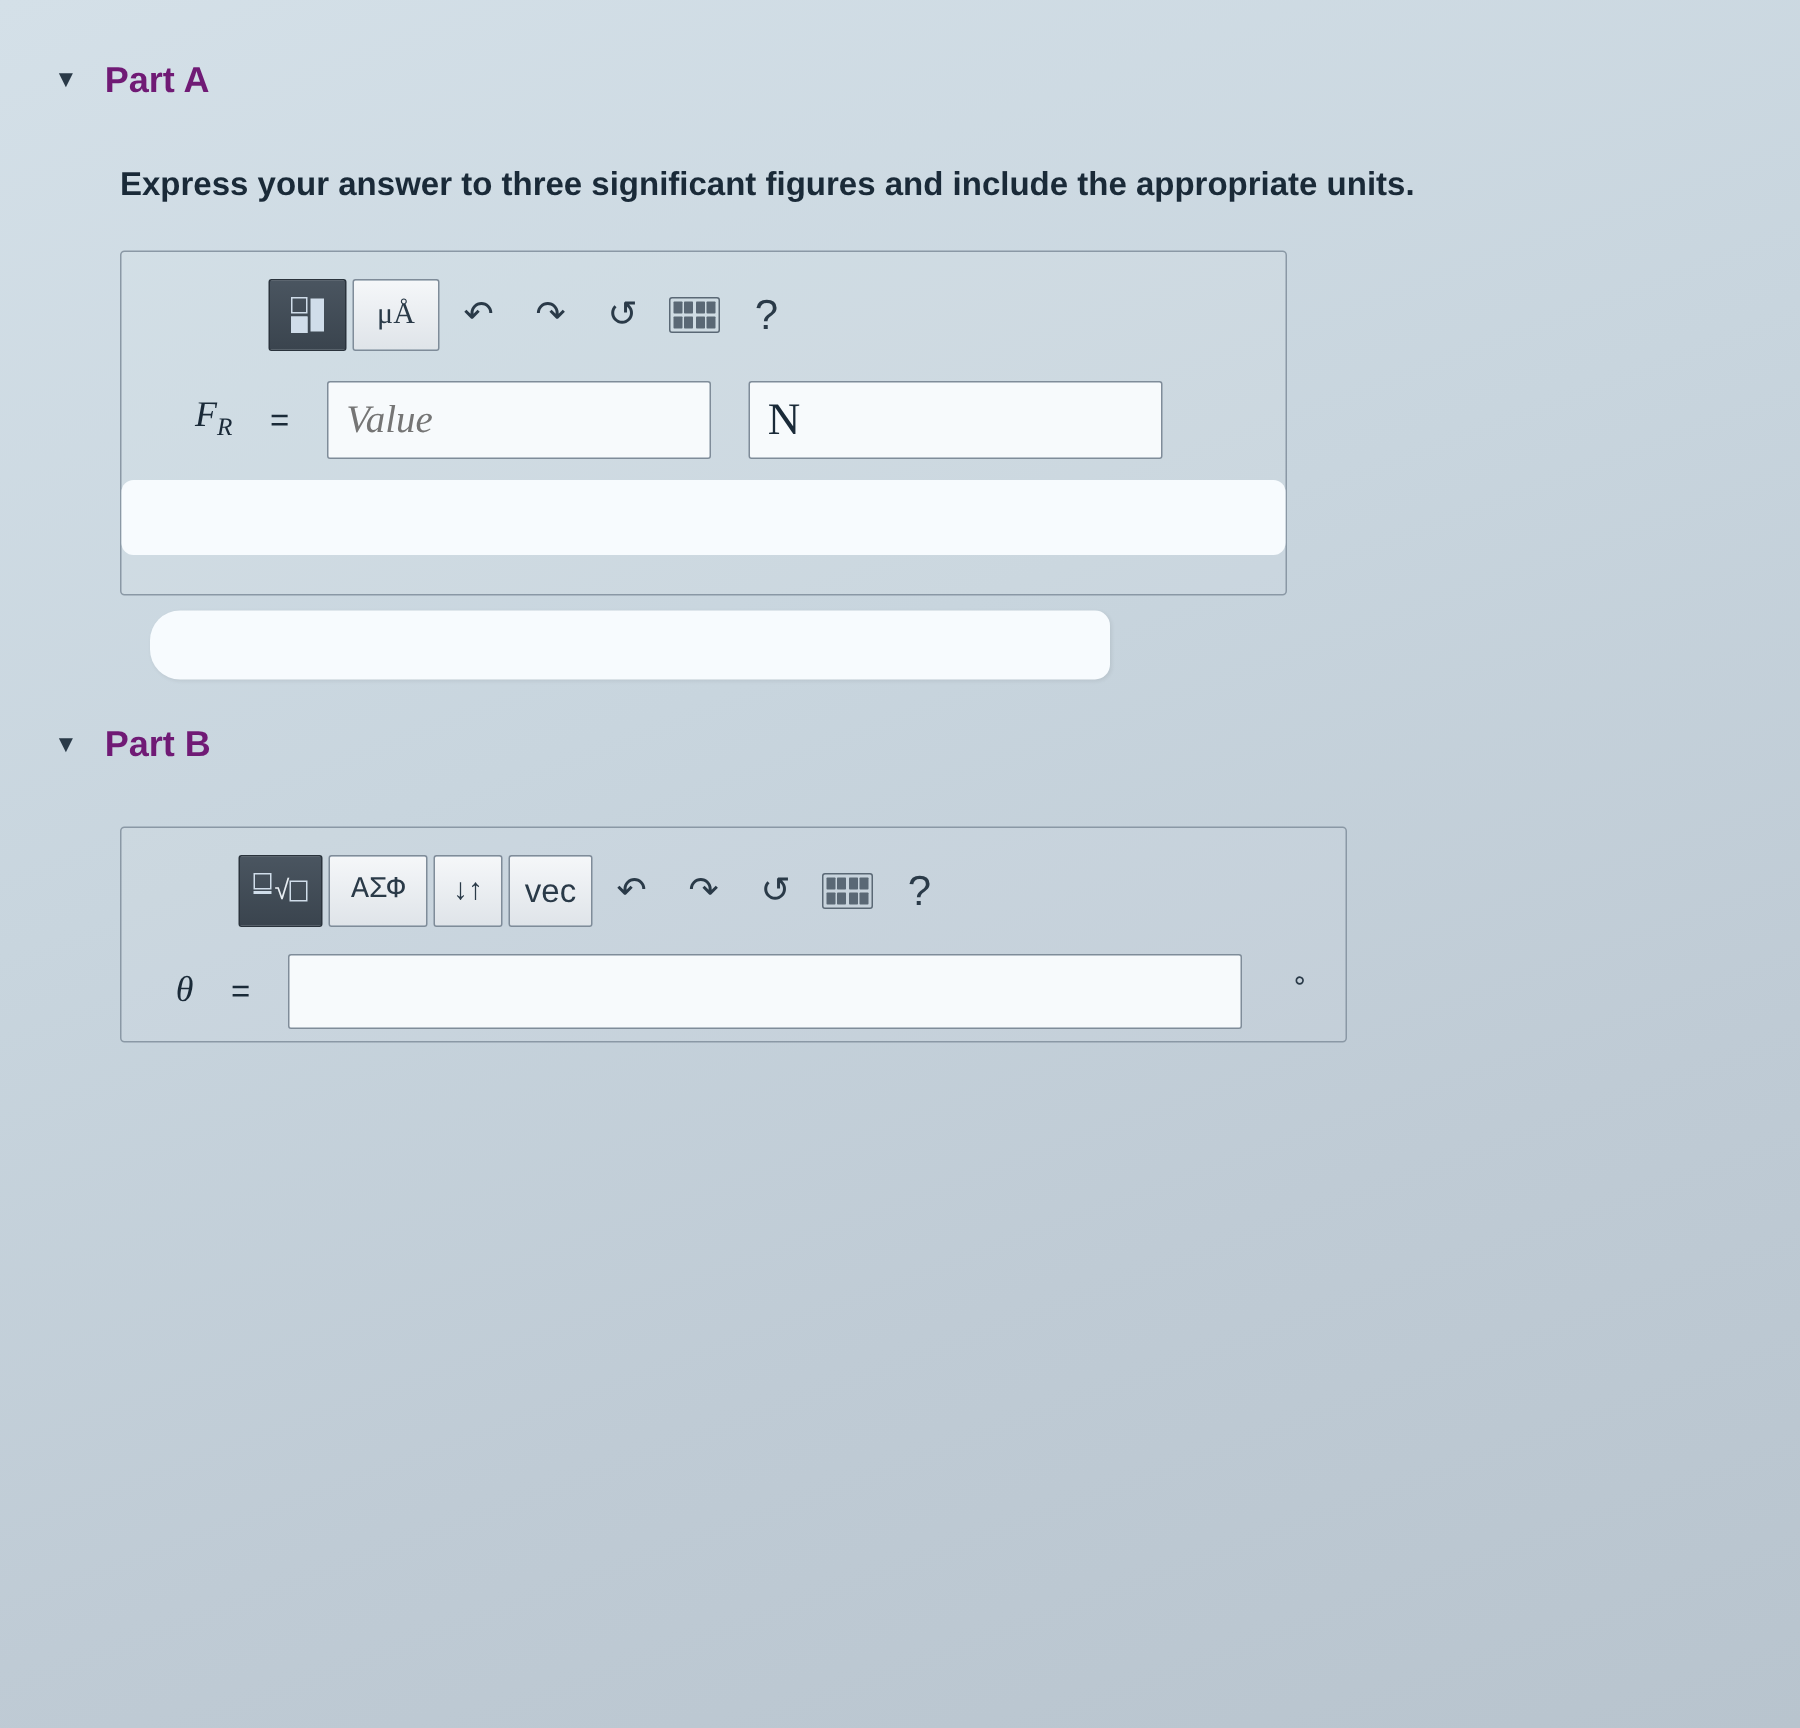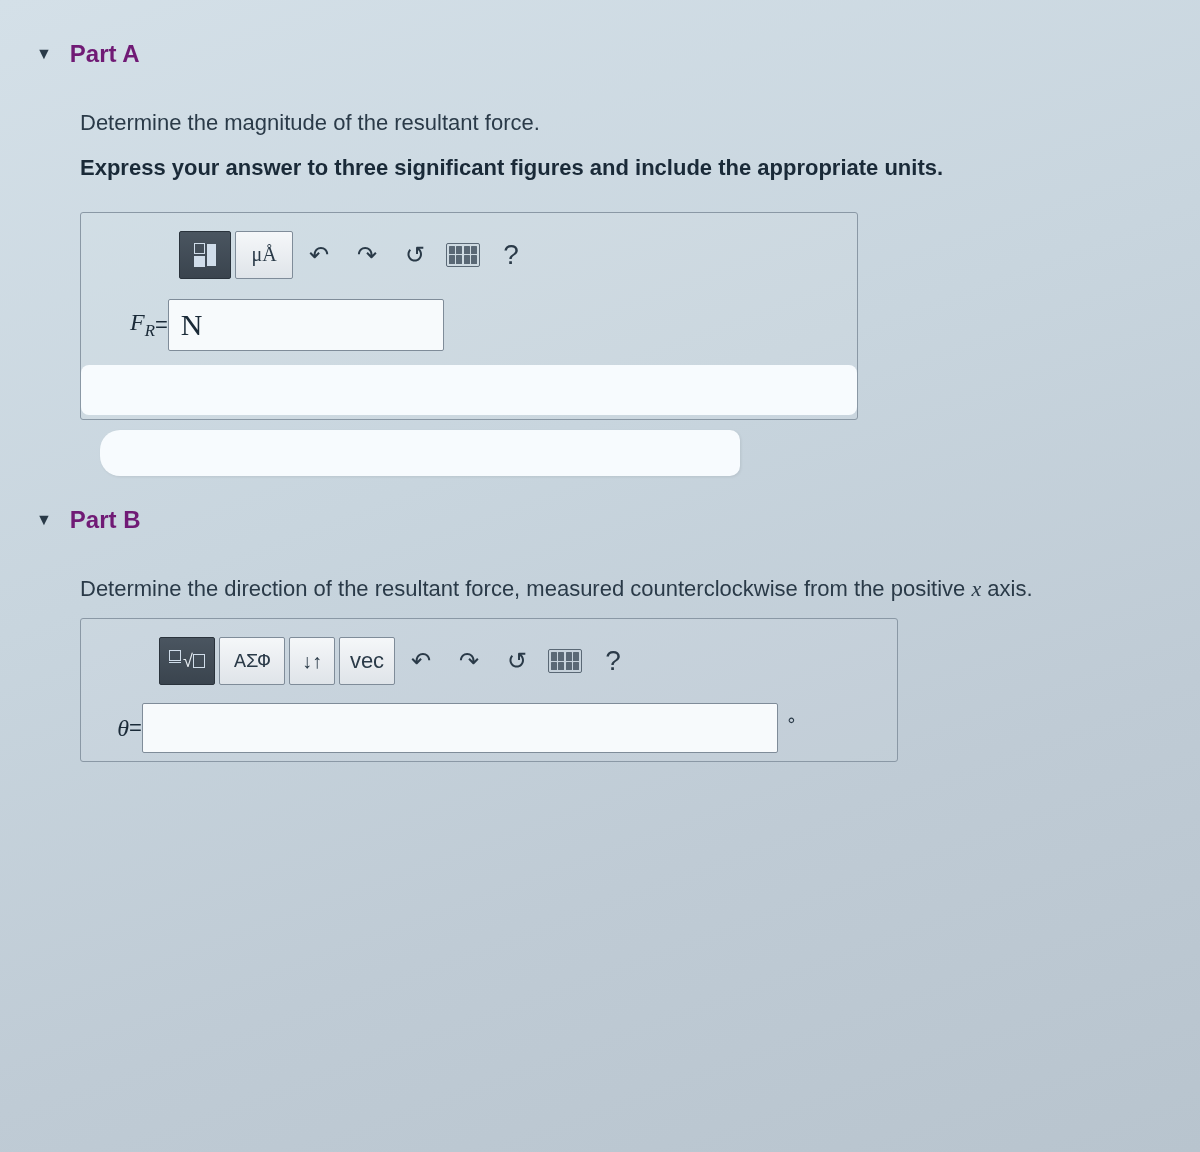--- a/index.html
+++ b/index.html
@@ -48,21 +48,21 @@
     margin-bottom: 28px;
     line-height: 1.4;
   }
   .math-x {
     font-family: Georgia, 'Times New Roman', serif;
     font-style: italic;
   }
   .answer-box {
     border: 1px solid #8a98a5;
     border-radius: 3px;
-    padding: 18px 18px 14px 18px;
+    padding: 18px 18px 36px 18px;
     width: 740px;
     background: rgba(255,255,255,0.06);
   }
   .answer-box-b {
     border: 1px solid #8a98a5;
     border-radius: 3px;
     padding: 18px 18px 8px 18px;
     width: 780px;
     background: rgba(255,255,255,0.06);
   }
@@ -139,21 +139,21 @@
     gap: 1.5px;
     padding: 2px;
   }
   .kb-icon .k {
     background: #5a6875;
     border-radius: 0.5px;
   }
   .input-row {
     display: flex;
     align-items: center;
-    gap: 0;
+    gap: 25px;
   }
   .var-label {
     font-family: Georgia, 'Times New Roman', serif;
     font-style: italic;
     font-size: 24px;
     color: #1a2a38;
     min-width: 56px;
     text-align: right;
   }
   .var-label sub {
@@ -245,21 +245,20 @@
 <body>
 
 <div class="container">
 
   <div class="part-header">
     <span class="arrow">▼</span>
     <span class="title">Part A</span>
   </div>
 
   <div class="part-body">
-    <div class="instruction">Determine the magnitude of the resultant force.</div>
     <div class="instruction-bold">Express your answer to three significant figures and include the appropriate units.</div>
 
     <div class="answer-box">
       <div class="toolbar-row">
         <div class="tbtn tbtn-dark">
           <div class="templates-icon">
             <div class="col">
                 <div class="sq"></div>
                 <div class="sq active"></div>
               </div>
@@ -281,38 +280,36 @@
               <div class="k"></div>
               <div class="k"></div>
           </div>
         </div>
         <div class="tbtn tbtn-icon" style="font-size:28px;">?</div>
       </div>
 
       <div class="input-row">
         <span class="var-label"><span id="fr-var">F<sub>R</sub></span></span>
         <span class="eq">=</span>
+        <input class="value-input" placeholder="Value" style="">
         <input class="units-input" value="N" style="">
       </div>
 
       <div class="redact-strip1"></div>
     </div>
 
     <div class="redact-strip2"></div>
   </div>
 
   <div class="part-header" style="margin-top:30px;">
     <span class="arrow">▼</span>
     <span class="title">Part B</span>
   </div>
 
   <div class="part-body">
-    <div class="instruction">
-      <span>Determine the direction of the resultant force, measured counterclockwise from the positive </span><span class="math-x">x</span><span> axis.</span>
-    </div>
 
     <div class="answer-box-b">
       <div class="toolbar-row-b">
         <div class="tbtn tbtn-dark" style="min-width:54px;">
           <div class="sqrt-combo">
             <div class="frac-icon">
                 <div class="box"></div>
                 <div class="line"></div>
                 <div class="box" style="border:none;"></div>
               </div>

